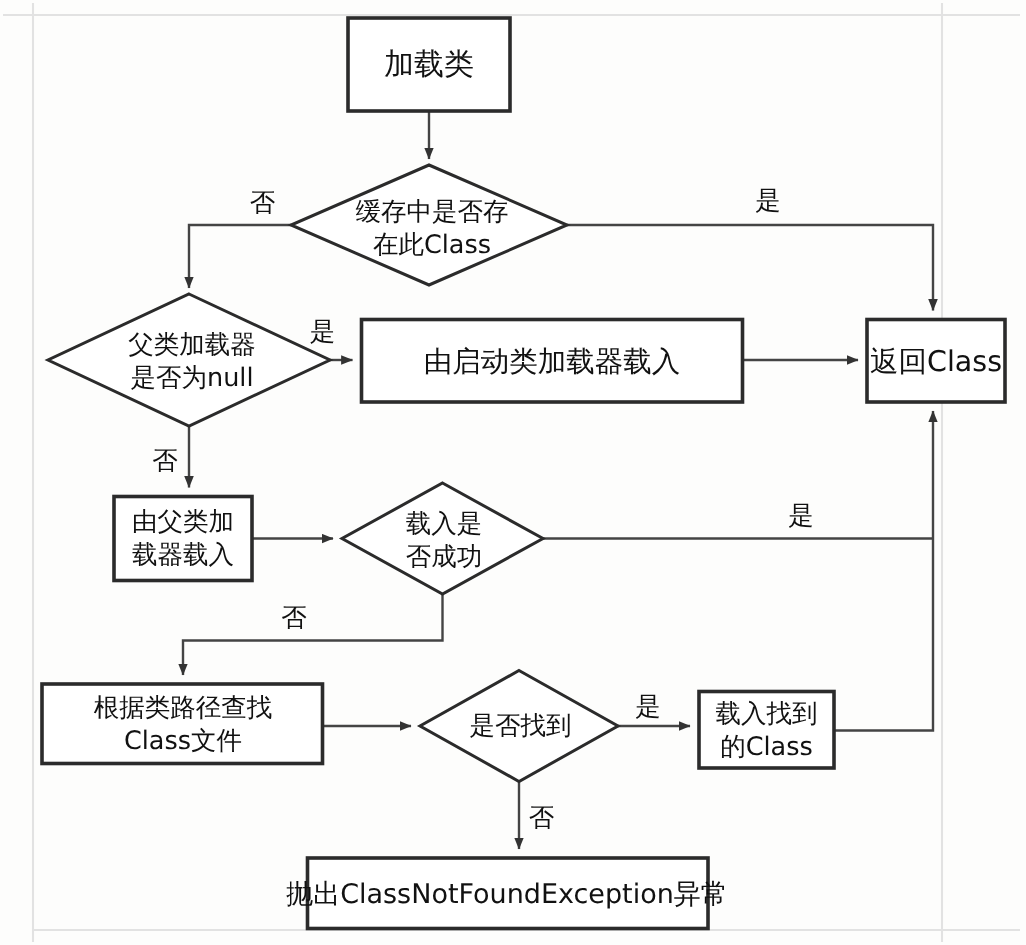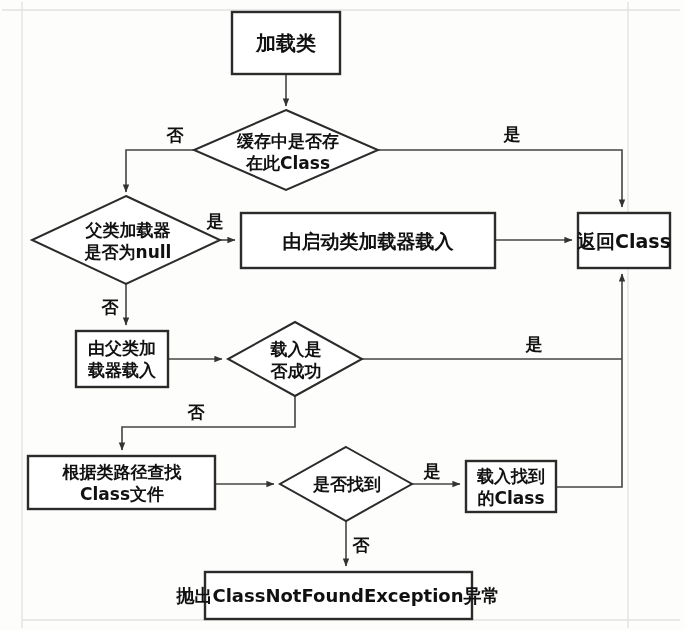--- a/index.html
+++ b/index.html
@@ -7,21 +7,20 @@
     padding: 0;
     background: #ffffff;
   }
   #canvas {
     position: relative;
     width: 684px;
     height: 630px;
     background: #fdfdfc;
     overflow: hidden;
     font-family: "DejaVu Sans", "Liberation Sans", sans-serif;
-    font-weight: bold;
   }
   #flow-svg {
     position: absolute;
     left: 0;
     top: 0;
     width: 684px;
     height: 630px;
   }
   .node-text {
     font-family: "DejaVu Sans", "Liberation Sans", sans-serif;

